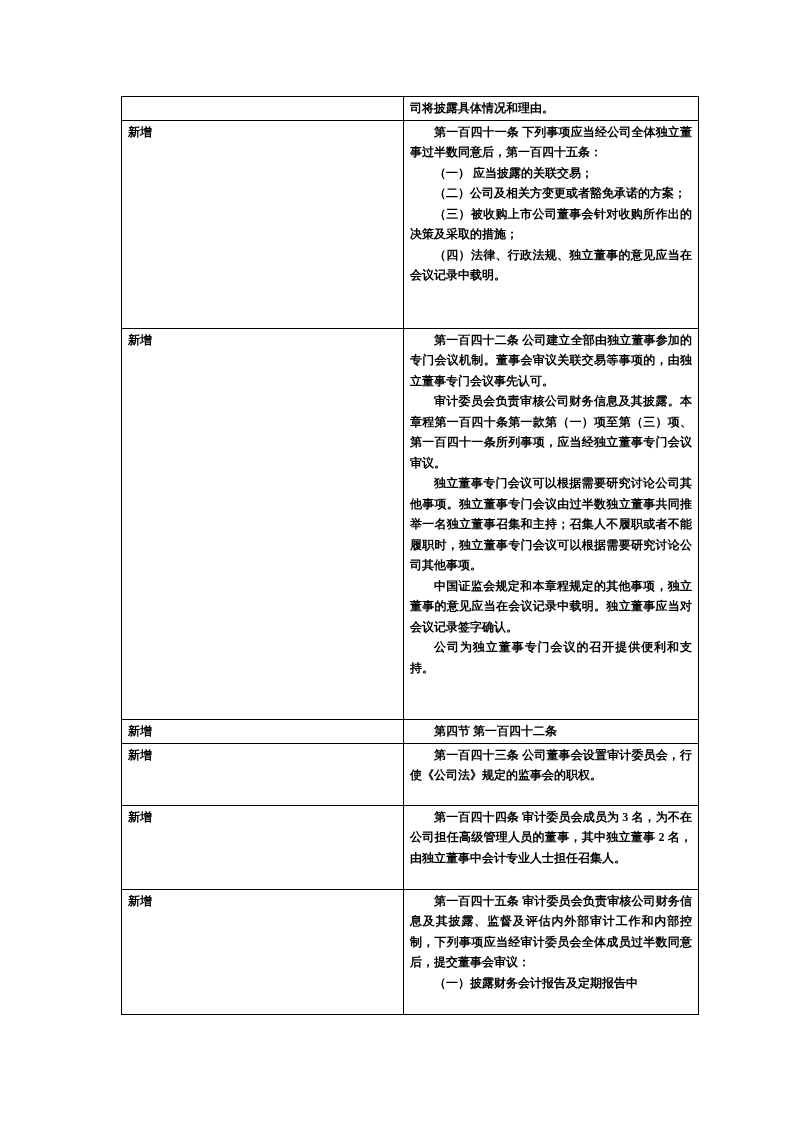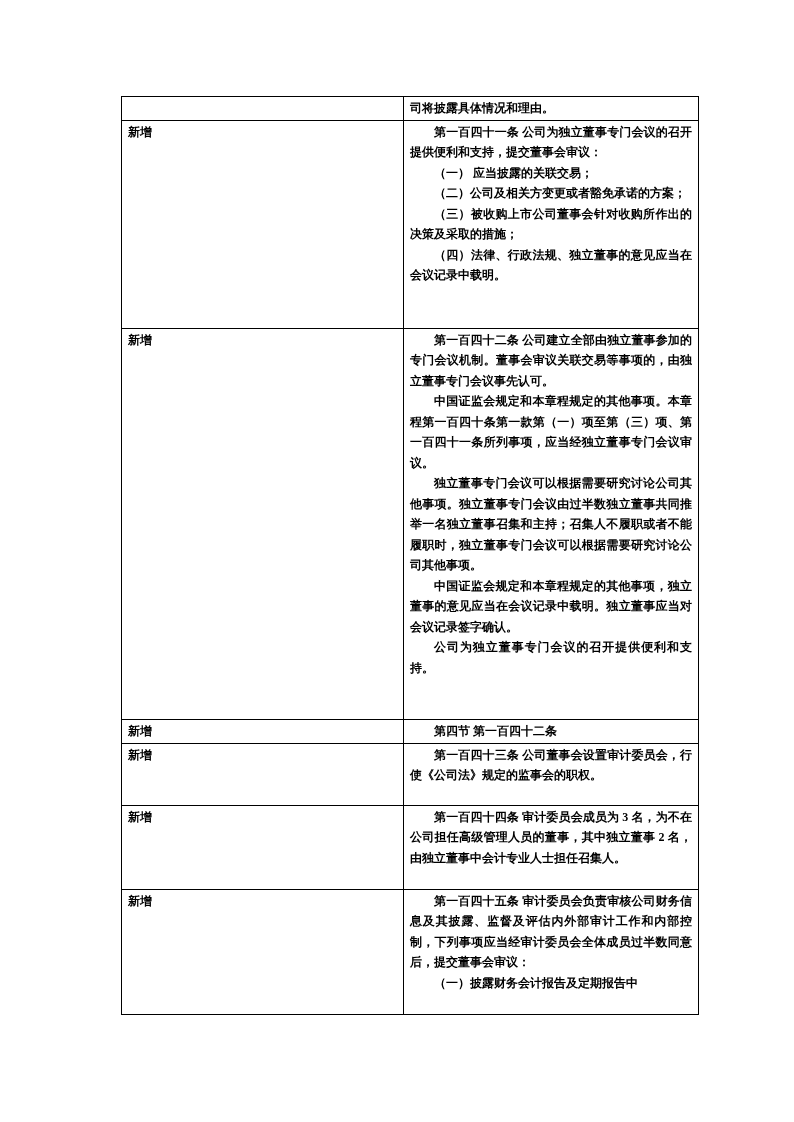--- a/index.html
+++ b/index.html
@@ -70,34 +70,34 @@
         </td>
         <td class="content-cell">
           <p class="no-indent">司将披露具体情况和理由。</p>
         </td>
       </tr>
       <tr class="r1">
         <td class="label-cell">
           <span>新增</span>
         </td>
         <td class="content-cell">
-          <p>第一百四十一条 公司为独立董事专门会议的召开提供便利和支持，提交董事会审议：</p>
+          <p>第一百四十一条 下列事项应当经公司全体独立董事过半数同意后，第一百四十五条：</p>
           <p>（一） 应当披露的关联交易；</p>
           <p>（二）公司及相关方变更或者豁免承诺的方案；</p>
           <p>（三）被收购上市公司董事会针对收购所作出的决策及采取的措施；</p>
           <p>（四）法律、行政法规、独立董事的意见应当在会议记录中载明。</p>
         </td>
       </tr>
       <tr class="r2">
         <td class="label-cell">
           <span>新增</span>
         </td>
         <td class="content-cell">
           <p>第一百四十二条 公司建立全部由独立董事参加的专门会议机制。董事会审议关联交易等事项的，由独立董事专门会议事先认可。</p>
-          <p>中国证监会规定和本章程规定的其他事项。本章程第一百四十条第一款第（一）项至第（三）项、第一百四十一条所列事项，应当经独立董事专门会议审议。</p>
+          <p>审计委员会负责审核公司财务信息及其披露。本章程第一百四十条第一款第（一）项至第（三）项、第一百四十一条所列事项，应当经独立董事专门会议审议。</p>
           <p>独立董事专门会议可以根据需要研究讨论公司其他事项。独立董事专门会议由过半数独立董事共同推举一名独立董事召集和主持；召集人不履职或者不能履职时，独立董事专门会议可以根据需要研究讨论公司其他事项。</p>
           <p>中国证监会规定和本章程规定的其他事项，独立董事的意见应当在会议记录中载明。独立董事应当对会议记录签字确认。</p>
           <p>公司为独立董事专门会议的召开提供便利和支持。</p>
         </td>
       </tr>
       <tr class="r3">
         <td class="label-cell">
           <span>新增</span>
         </td>
         <td class="content-cell">

